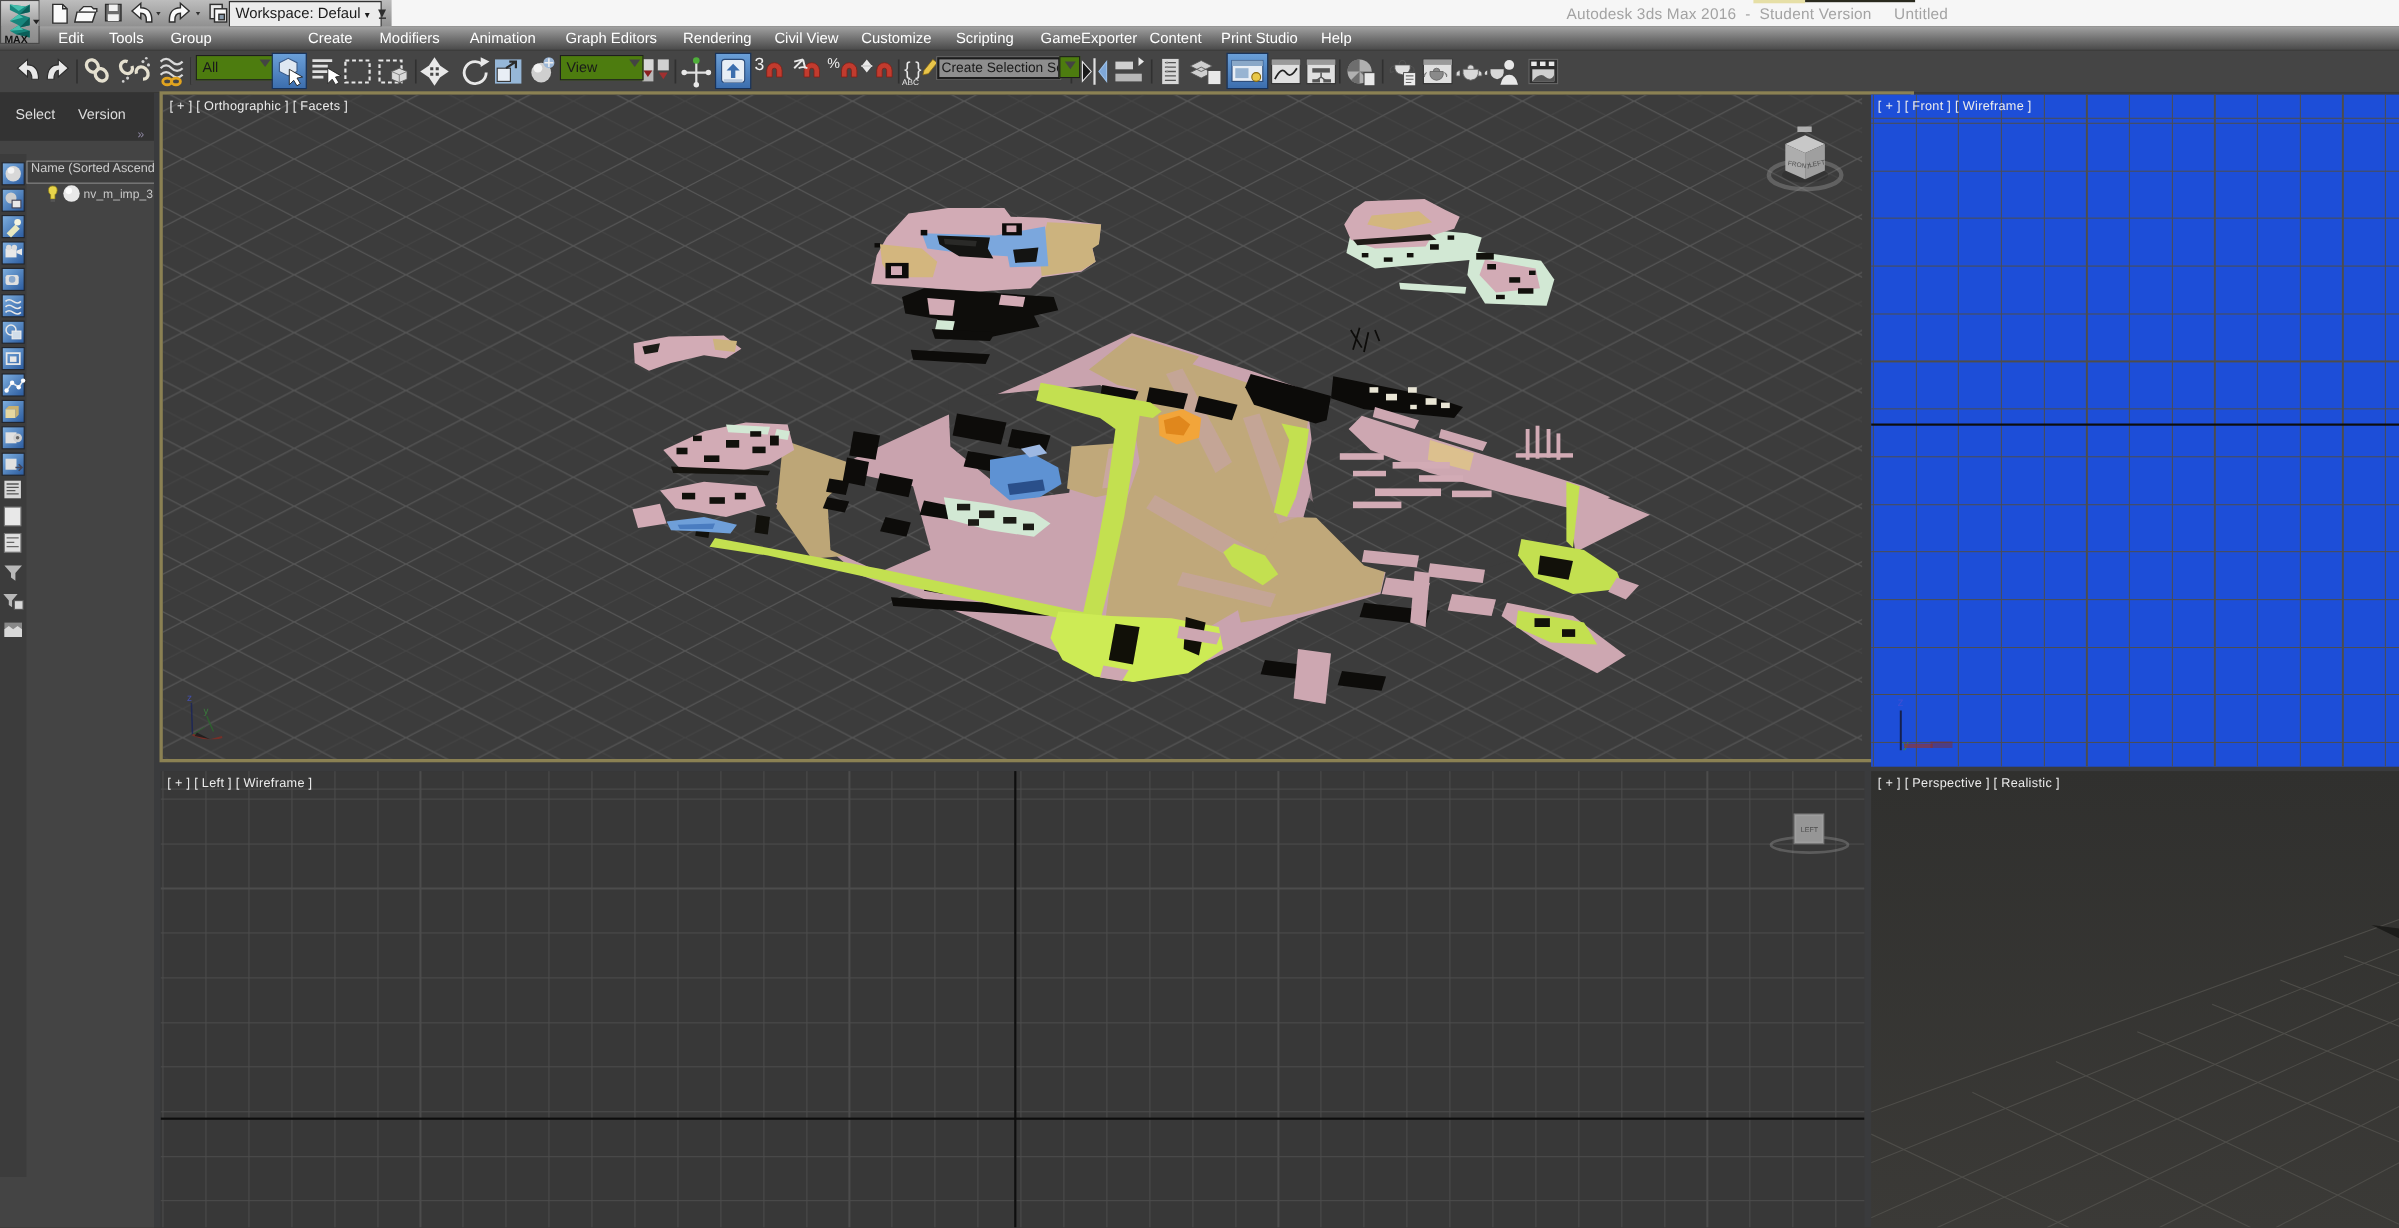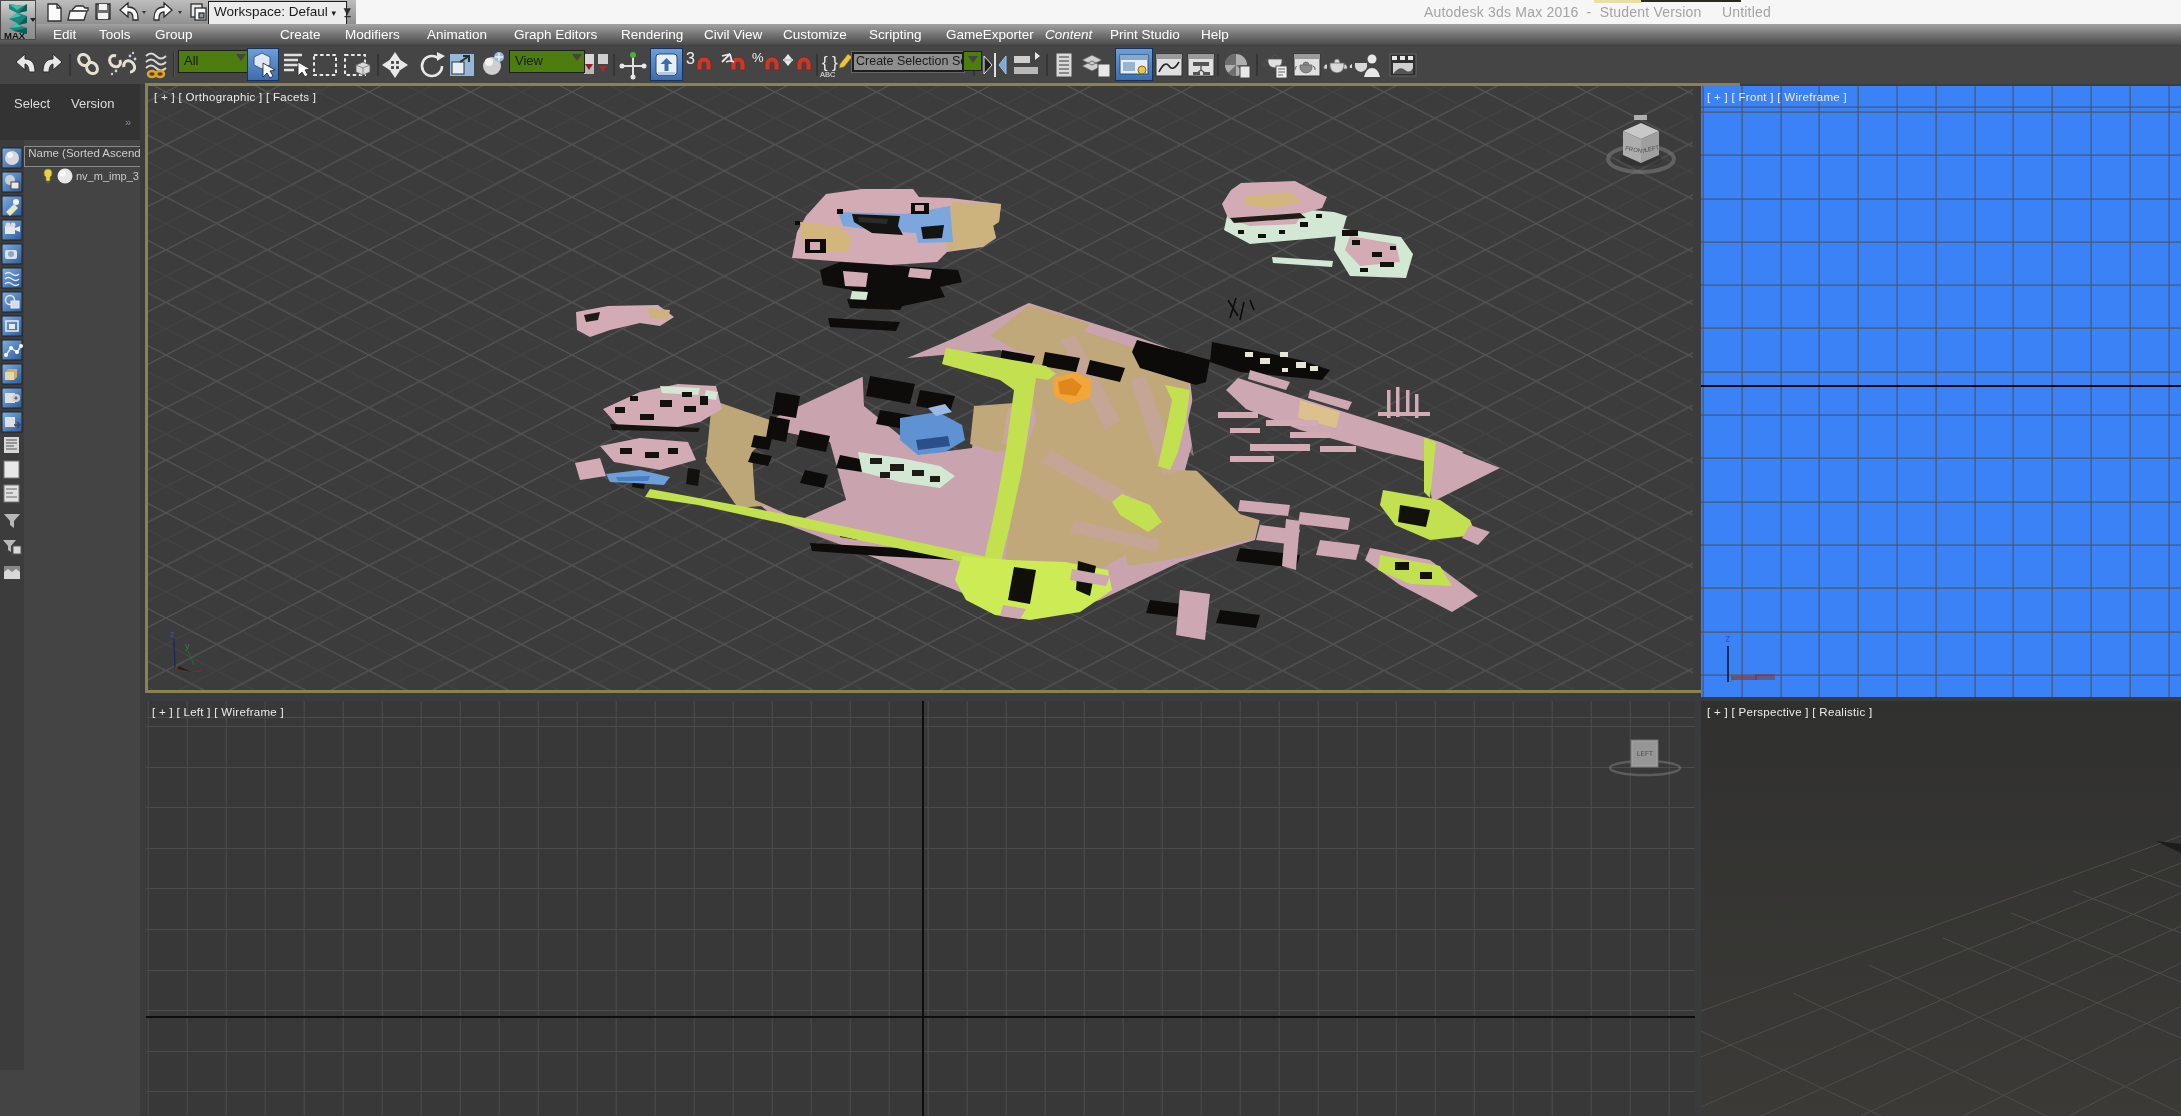--- a/index.html
+++ b/index.html
@@ -13,28 +13,28 @@
   #logo{left:0;top:0;width:36px;height:40px;z-index:6;background:linear-gradient(#d2d2d2,#9a9a9a 60%,#8a8a8a);border:1px solid #4a4a4a;box-sizing:border-box;}
   #menubar{left:0;top:24px;width:2181px;height:22px;
     background:linear-gradient(#a2a2a2,#6e6e6e 55%,#4e4e4e 92%,#3c3c3c);}
   .mi{position:absolute;top:3px;color:#fff;font-size:13.5px;}
   #toolbar{left:0;top:46px;width:2181px;height:38px;background:#454545;border-bottom:1px solid #2b2b20;}
   .sep{position:absolute;top:6px;width:1px;height:25px;background:#2f2f2f;border-right:1px solid #555;}
   .combo{position:absolute;background:#4d7c0f;border:1px solid #1e1e1e;color:#1a1a1a;font-size:13px;}
   .combo .arr{position:absolute;right:2px;top:3px;width:0;height:0;border:5px solid transparent;border-top:7px solid #444;}
   
   #panel{left:0;top:84px;width:140px;height:1032px;background:#444444;}
-  #ptabs{left:0;top:84px;width:140px;height:56px;background:#333333;}
+  #ptabs{left:0;top:84px;width:140px;height:44px;background:#333333;}
   #pheader{left:24px;top:146px;width:115px;height:19px;background:#3e3e3e;border:1px solid #8a8a8a;
      color:#cccccc;font-size:11.5px;white-space:nowrap;overflow:hidden;}
   #pstrip{left:0;top:140px;width:24px;height:930px;background:#3c3c3c;}
   
   #vpzone{left:140px;top:84px;width:2041px;height:1032px;background:#3a3b3d;}
   #ortho{left:148px;top:86px;width:1545px;height:604px;background:#3c3c3c;outline:3px solid #8b8153;overflow:hidden;padding-left:44px;}
-  #front{left:1701px;top:86px;width:480px;height:611px;background:#3b82f6;overflow:hidden;}
+  #front{left:1701px;top:86px;width:480px;height:611px;background:#1d4ed8;overflow:hidden;}
   #leftvp{left:146px;top:701px;width:1549px;height:415px;background:#383838;overflow:hidden;}
   #persp{left:1701px;top:701px;width:480px;height:415px;background:linear-gradient(#30302e,#3b3a37);overflow:hidden;}
   .vplabel{position:absolute;left:6px;top:5px;color:#ececec;font-size:11.5px;letter-spacing:0.3px;}
   .gridfl{position:absolute;left:0;top:0;right:0;bottom:0;}
 </style>
 </head>
 <body>
 
 <div class="abs" id="titlebar"></div>
 <div class="abs" id="titletext">Autodesk 3ds Max 2016&nbsp; -&nbsp; Student Version&nbsp;&nbsp;&nbsp;&nbsp;&nbsp;Untitled</div>
@@ -77,21 +77,21 @@
   <span class="mi" style="left:220px;margin-top:42px;">Views</span>
   <span class="mi" style="left:280px;">Create</span>
   <span class="mi" style="left:345px;">Modifiers</span>
   <span class="mi" style="left:427px;">Animation</span>
   <span class="mi" style="left:514px;">Graph Editors</span>
   <span class="mi" style="left:621px;">Rendering</span>
   <span class="mi" style="left:704px;">Civil View</span>
   <span class="mi" style="left:783px;">Customize</span>
   <span class="mi" style="left:869px;">Scripting</span>
   <span class="mi" style="left:946px;">GameExporter</span>
-  <span class="mi" style="left:1045px;font-style:italic;">Content</span>
+  <span class="mi" style="left:1045px;">Content</span>
   <span class="mi" style="left:1110px;">Print Studio</span>
   <span class="mi" style="left:1201px;">Help</span>
 </div>
 <div class="abs" id="toolbar">
   <svg width="1440" height="38" style="position:absolute;left:0;top:0">
     <g fill="none" stroke="#d8d8d8" stroke-width="2.4">
 
       <path d="M16,16 l9,-8 v5 c8,0 10,6 10,13 h-6 c0,-5 -2,-8 -4,-8 v6 z" fill="#e8e8e8" stroke="#2c2c2c" stroke-width="1"></path>
       <path d="M62,16 l-9,-8 v5 c-8,0 -10,6 -10,13 h6 c0,-5 2,-8 4,-8 v6 z" fill="#e8e8e8" stroke="#2c2c2c" stroke-width="1"></path>
       <line x1="70" y1="8" x2="70" y2="30" stroke="#303030" stroke-width="1.5"></line>

